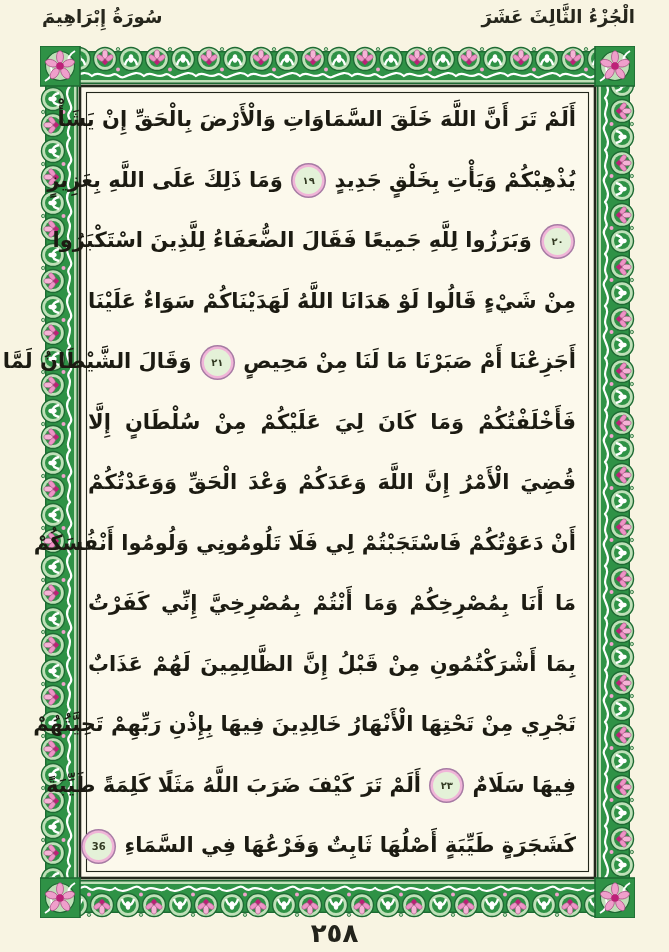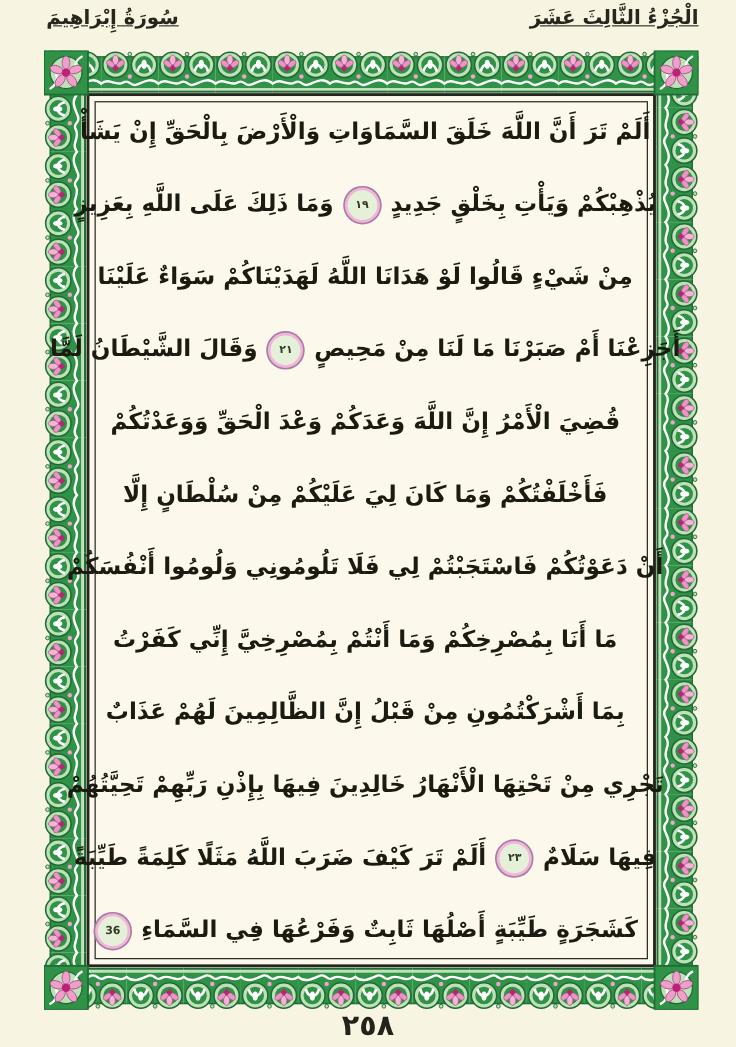--- a/index.html
+++ b/index.html
@@ -3,31 +3,30 @@
 <meta charset="utf-8">
 <style>
   html, body { margin:0; padding:0; }
   body {
     width:669px; height:952px; position:relative; overflow:hidden;
     background:#f8f4e2;
     font-family:"DejaVu Sans", sans-serif;
   }
   .hdr {
     position:absolute; top:6px; font-size:18px; font-weight:bold;
-    color:#26261c; direction:rtl; white-space:nowrap;text-decoration:underline;
+    color:#26261c; direction:rtl; white-space:nowrap;
   }
   .hdr-juz   { right:34px; }
   .hdr-surah { left:42px; }
   .frame { position:absolute; left:40px; top:46px; width:595px; height:872px; }
   .frame svg { position:absolute; left:0; top:0; }
   .text-area {
     position:absolute; left:48px; top:48px; width:488px; height:776px;
     display:flex; flex-direction:column; justify-content:space-between;
     direction:rtl;
-    align-items:center;
   }
   .quran-line {
     height:50px; line-height:50px; font-size:21px; font-weight:bold;
     color:#1c1b12; white-space:nowrap;
     text-align:justify; text-align-last:justify; text-justify:inter-word;
   }
   .ayah-marker {
     display:inline-flex; align-items:center; justify-content:center;
     width:27px; height:27px; border-radius:50%;
     background:#e4f1d8;
@@ -161,24 +160,25 @@
 
     <use href="#corner-tile" x="0" y="0"></use>
     <use href="#corner-tile" x="555" y="0"></use>
     <use href="#corner-tile" x="0" y="832"></use>
     <use href="#corner-tile" x="555" y="832"></use>
   </svg>
 
   <div class="text-area">
       <div class="quran-line"><span>أَلَمْ تَرَ أَنَّ اللَّهَ خَلَقَ السَّمَاوَاتِ وَالْأَرْضَ بِالْحَقِّ إِنْ يَشَأْ</span></div>
       <div class="quran-line"><span>يُذْهِبْكُمْ وَيَأْتِ بِخَلْقٍ جَدِيدٍ </span><span class="ayah-marker">١٩</span><span> وَمَا ذَلِكَ عَلَى اللَّهِ بِعَزِيزٍ</span></div>
+      <div class="quran-line"><span class="ayah-marker">٢٠</span><span> وَبَرَزُوا لِلَّهِ جَمِيعًا فَقَالَ الضُّعَفَاءُ لِلَّذِينَ اسْتَكْبَرُوا</span></div>
       <div class="quran-line"><span>مِنْ شَيْءٍ قَالُوا لَوْ هَدَانَا اللَّهُ لَهَدَيْنَاكُمْ سَوَاءٌ عَلَيْنَا</span></div>
       <div class="quran-line"><span>أَجَزِعْنَا أَمْ صَبَرْنَا مَا لَنَا مِنْ مَحِيصٍ </span><span class="ayah-marker">٢١</span><span> وَقَالَ الشَّيْطَانُ لَمَّا</span></div>
+      <div class="quran-line"><span>فَأَخْلَفْتُكُمْ وَمَا كَانَ لِيَ عَلَيْكُمْ مِنْ سُلْطَانٍ إِلَّا</span></div>
       <div class="quran-line"><span>قُضِيَ الْأَمْرُ إِنَّ اللَّهَ وَعَدَكُمْ وَعْدَ الْحَقِّ وَوَعَدْتُكُمْ</span></div>
-      <div class="quran-line"><span>فَأَخْلَفْتُكُمْ وَمَا كَانَ لِيَ عَلَيْكُمْ مِنْ سُلْطَانٍ إِلَّا</span></div>
       <div class="quran-line"><span>أَنْ دَعَوْتُكُمْ فَاسْتَجَبْتُمْ لِي فَلَا تَلُومُونِي وَلُومُوا أَنْفُسَكُمْ</span></div>
       <div class="quran-line"><span>مَا أَنَا بِمُصْرِخِكُمْ وَمَا أَنْتُمْ بِمُصْرِخِيَّ إِنِّي كَفَرْتُ</span></div>
       <div class="quran-line"><span>بِمَا أَشْرَكْتُمُونِ مِنْ قَبْلُ إِنَّ الظَّالِمِينَ لَهُمْ عَذَابٌ</span></div>
       <div class="quran-line"><span>تَجْرِي مِنْ تَحْتِهَا الْأَنْهَارُ خَالِدِينَ فِيهَا بِإِذْنِ رَبِّهِمْ تَحِيَّتُهُمْ</span></div>
       <div class="quran-line"><span>فِيهَا سَلَامٌ </span><span class="ayah-marker">٢٣</span><span> أَلَمْ تَرَ كَيْفَ ضَرَبَ اللَّهُ مَثَلًا كَلِمَةً طَيِّبَةً</span></div>
       <div class="quran-line"><span>كَشَجَرَةٍ طَيِّبَةٍ أَصْلُهَا ثَابِتٌ وَفَرْعُهَا فِي السَّمَاءِ </span><span class="ayah-marker">36</span></div>
     </div>
 </div>
 
 <div class="page-number">٢٥٨</div>

